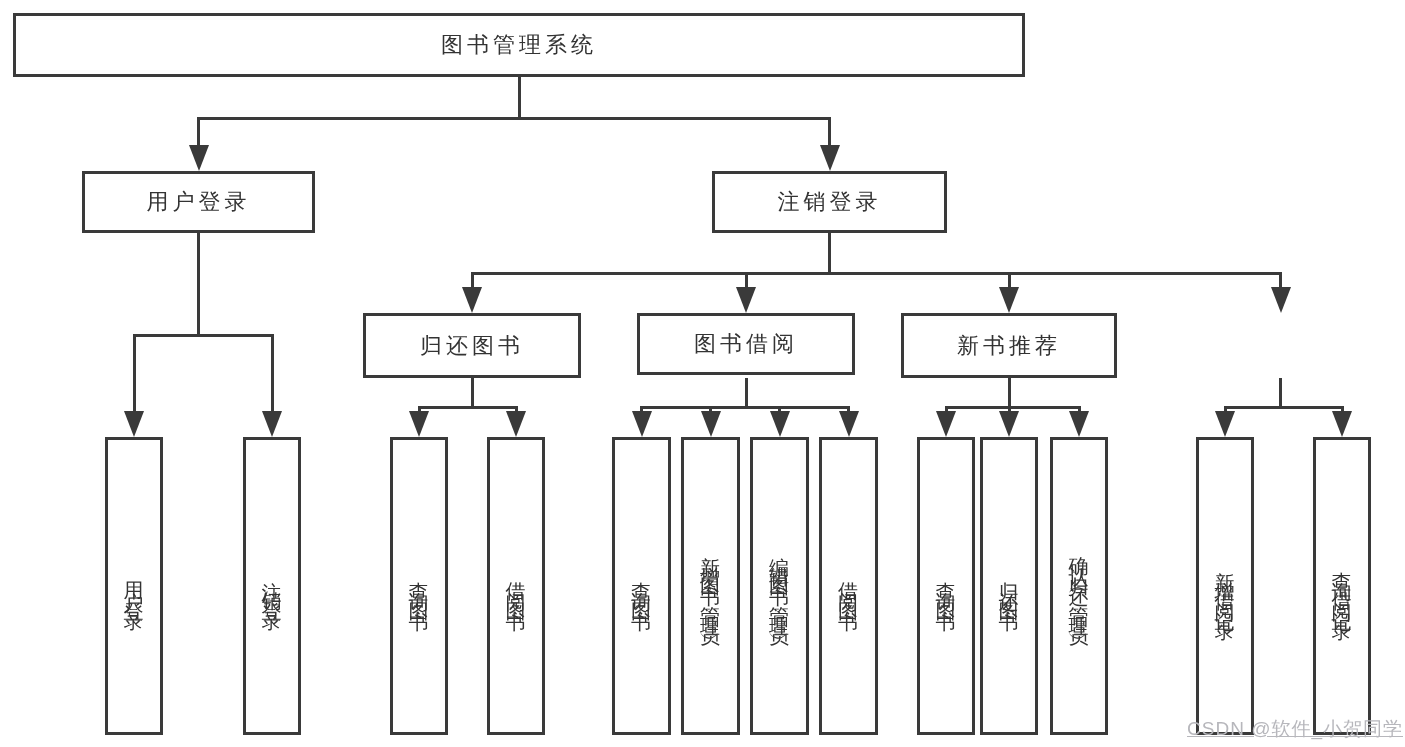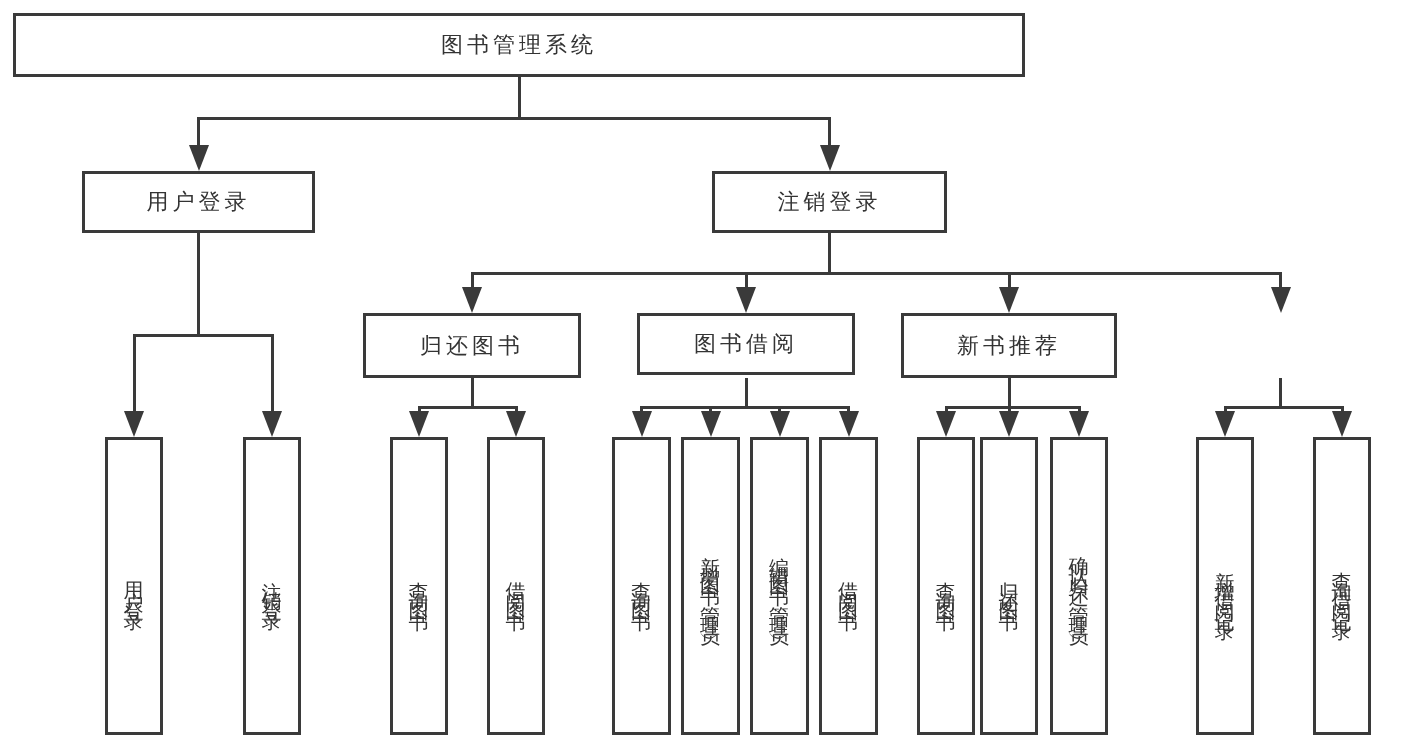--- a/index.html
+++ b/index.html
@@ -132,20 +132,21 @@
     <span class="v-label">确认归还（管理员）</span>
   </div>
 
   <div class="box" style="left:1196px; top:437px; width:58px; height:298px">
     <span class="v-label">新增借阅记录</span>
   </div>
   <div class="box" style="left:1313px; top:437px; width:58px; height:298px">
     <span class="v-label">查询借阅记录</span>
   </div>
 
+  <div class="watermark">CSDN @软件_小贺同学</div>
 
 <div class="cline" style="left: 517.5px; top: 68px; width: 3px; height: 50px;"></div>
     <div class="cline" style="left: 197px; top: 116.5px; width: 634px; height: 3px;"></div>
     <div class="cline" style="left: 197px; top: 118px; width: 3px; height: 27px;"></div>
     <div class="ahead" style="left: 188.5px; top: 145px;"></div>
     <div class="cline" style="left: 828px; top: 118px; width: 3px; height: 27px;"></div>
     <div class="ahead" style="left: 819.5px; top: 145px;"></div>
     <div class="cline" style="left: 197px; top: 233px; width: 3px; height: 102px;"></div>
     <div class="cline" style="left: 132.5px; top: 333.5px; width: 141px; height: 3px;"></div>
     <div class="cline" style="left: 132.5px; top: 335px; width: 3px; height: 76px;"></div>

